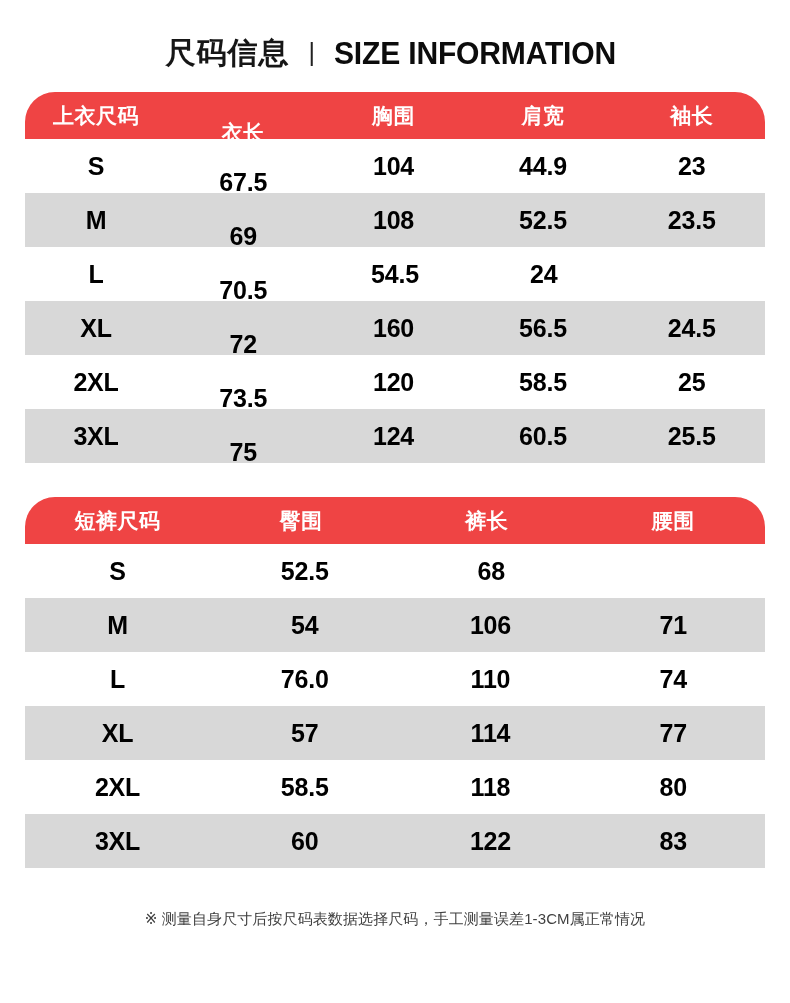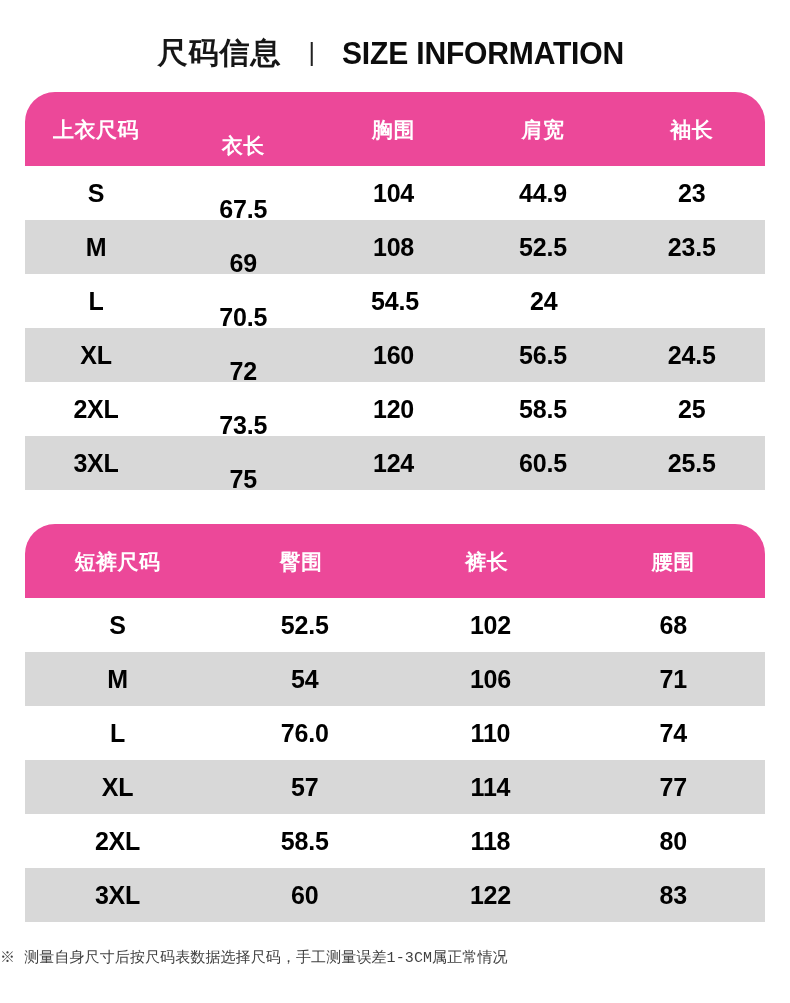--- a/index.html
+++ b/index.html
@@ -17,21 +17,21 @@
     overflow: hidden;
   }
 
   
   .title-row {
     width: 790px;
     height: 92px;
     display: flex;
     align-items: center;
     justify-content: center;
-    gap: 16px;
+    gap: 8px;
     padding-top: 14px;
   }
   .title-cn {
     font-size: 30px;
     font-weight: 700;
     letter-spacing: 1px;
     color: #161616;
     line-height: 1;
   }
   .title-sep {
@@ -54,22 +54,22 @@
     transform-origin: left center;
   }
 
   
   .table-block {
     width: 790px;
     padding: 0 25px;
   }
 
   .table-header {
-    height: 74px;
-    background: #ec4899;
+    height: 47px;
+    background: #ef4444;
     border-radius: 30px 30px 0 0;
     display: flex;
     align-items: center;
     color: #ffffff;
   }
   .table-header .cell {
     font-size: 21px;
     font-weight: 700;
     text-align: center;
     letter-spacing: 0.5px;
@@ -106,26 +106,26 @@
   .t2 .c0 { width: 25.0%; }
   .t2 .c1 { width: 25.6%; }
   .t2 .c2 { width: 24.6%; }
   .t2 .c3 { width: 24.8%; }
 
   .gap { height: 34px; }
 
   
   .footnote {
     width: 790px;
+    text-align: center;
     font-size: 15px;
     color: #3f3f3f;
-    padding-top: 29px;
+    padding-top: 43px;
     letter-spacing: 0.1px;
     line-height: 1;
-    font-family: Liberation Mono, monospace;
   }
 </style>
 </head>
 <body>
 
 <div class="title-row">
   <span class="title-cn">尺码信息</span>
   <span class="title-sep">|</span>
   <span class="title-en">SIZE INFORMATION</span>
 </div>
@@ -201,21 +201,20 @@
     <div class="cell c2">臀围</div>
     <div class="cell c1">裤长</div>
     <div class="cell c3">腰围</div>
   </div>
 
   <div class="table-body">
 
     <div class="row">
       <div class="cell c0">S</div>
       <div class="cell c1">52.5</div>
-      <div class="cell c2">102</div>
       <div class="cell c3">68</div>
     </div>
 
     <div class="row alt">
       <div class="cell c0">M</div>
       <div class="cell c1">54</div>
       <div class="cell c2">106</div>
       <div class="cell c3">71</div>
     </div>
 

